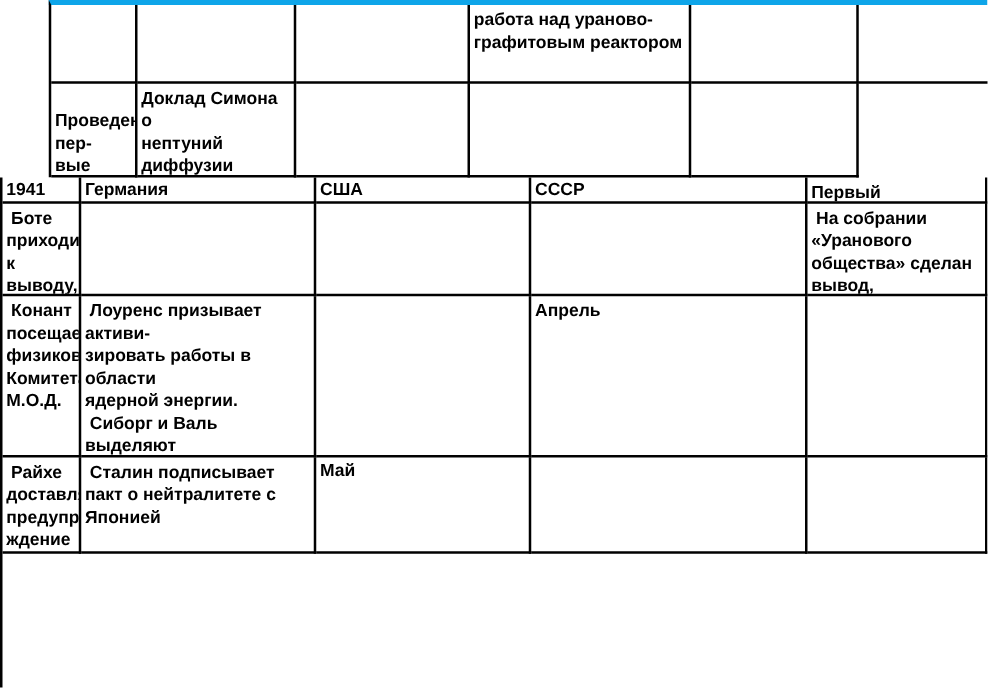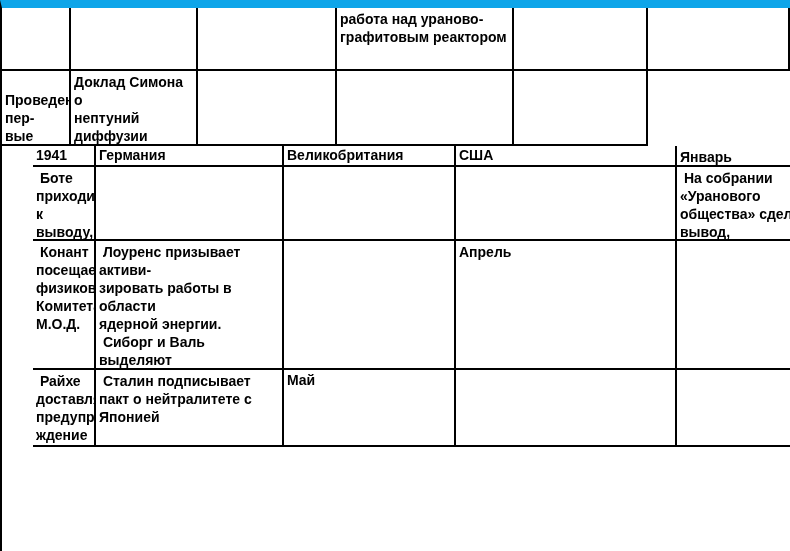--- a/index.html
+++ b/index.html
@@ -1,22 +1,22 @@
 <!DOCTYPE html>
 <html><head>
 <meta charset="utf-8">
 <style>
   html,body{margin:0;padding:0;background:#ffffff;}
   body{width:790px;height:551px;overflow:hidden;position:relative;
        font-family:"Liberation Sans",sans-serif;color:#000;}
   .tbl{display:grid;border-left:2px solid #000;box-sizing:border-box;background:#fff;}
   .t1{grid-template-columns:69px 127px 139px 177px 134px 142px;
-      grid-template-rows:63px 75px;border-top:8px solid #0ea5e9;}
+      grid-template-rows:63px 75px;border-top:4px solid #0ea5e9;margin-left:39px;}
   .t2{grid-template-columns:63px 188px 172px 221px 144px;
-      grid-template-rows:21px 74px 129px 77px 107px;padding-left:31px;}
+      grid-template-rows:21px 74px 129px 77px 107px;}
   .c{box-sizing:border-box;border-right:2px solid #000;border-bottom:2px solid #000;
      font-weight:bold;font-size:14px;line-height:18px;
      padding:2px 2px 0 3px;white-space:pre-wrap;overflow:hidden;
      word-break:normal;}
   .hdr{line-height:17px;padding-top:1px;}
 </style>
 </head>
 <body>
 
 <div class="tbl t1">
@@ -35,24 +35,24 @@
   <div class="c">Доклад Симона о
 нептуний диффузии</div>
   <div class="c"></div>
   <div class="c"></div>
   <div class="c"></div>
 </div>
 
 <div class="tbl t2">
   <div class="c hdr">1941</div>
   <div class="c hdr">Германия</div>
-  <div class="c hdr">Великобритания</div>
   <div class="c hdr">США</div>
+  <div class="c hdr">СССР</div>
 
-  <div class="c">Январь</div>
+  <div class="c">Первый</div>
   <div class="c"> Боте приходит к выводу,
 что графит не сможет быть
 замедлителем; Ганле с ним
 не соглашается</div>
   <div class="c"></div>
   <div class="c"></div>
   <div class="c"></div>
 
   <div class="c"> На собрании «Уранового
 общества» сделан вывод,

